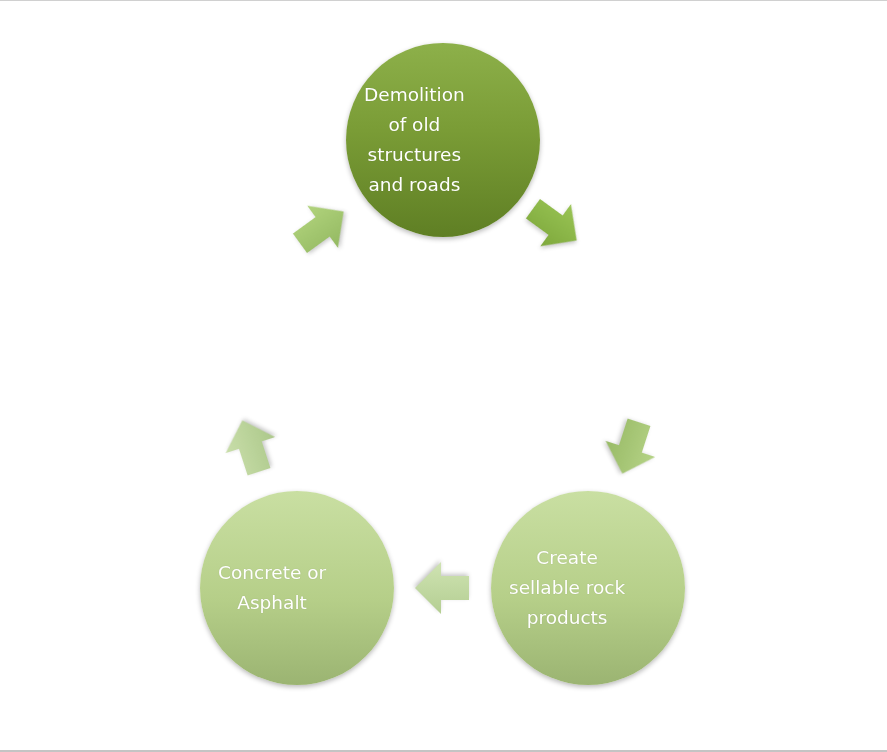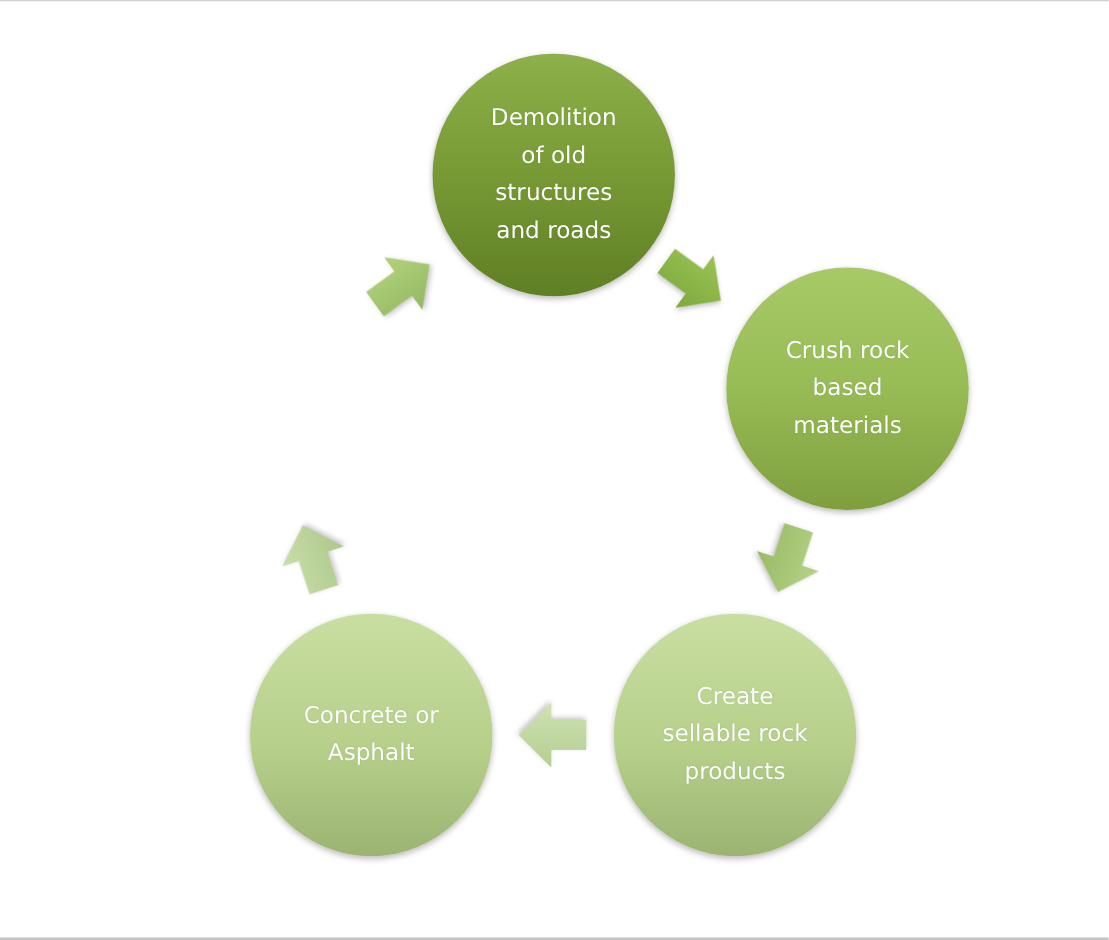--- a/index.html
+++ b/index.html
@@ -31,21 +31,20 @@
       left: 0; top: 0;
       width: 887px; height: 752px;
     }
     .node {
       position: absolute;
       width: 194px;
       height: 194px;
       border-radius: 50%;
       display: flex;
       align-items: center;
-      justify-content: center;
       text-align: center;
       color: #ffffff;
       font-family: "DejaVu Sans", sans-serif;
       font-size: 18.5px;
       line-height: 30px;
       box-shadow: 0 2px 5px rgba(0,0,0,0.28);
       box-sizing: border-box;
       padding: 0 18px;
       white-space: pre-line;
     }
@@ -92,25 +91,20 @@
 
 <div class="diagram">
 
   <div class="node node-1">
     <span>Demolition
 of old
 structures
 and roads</span>
   </div>
 
-  <div class="node node-2">
-    <span>Crush rock
-based
-materials</span>
-  </div>
 
   <div class="node node-4">
     <span>Concrete or
 Asphalt</span>
   </div>
 
   <div class="node node-3">
     <span>Create
 sellable rock
 products</span>

